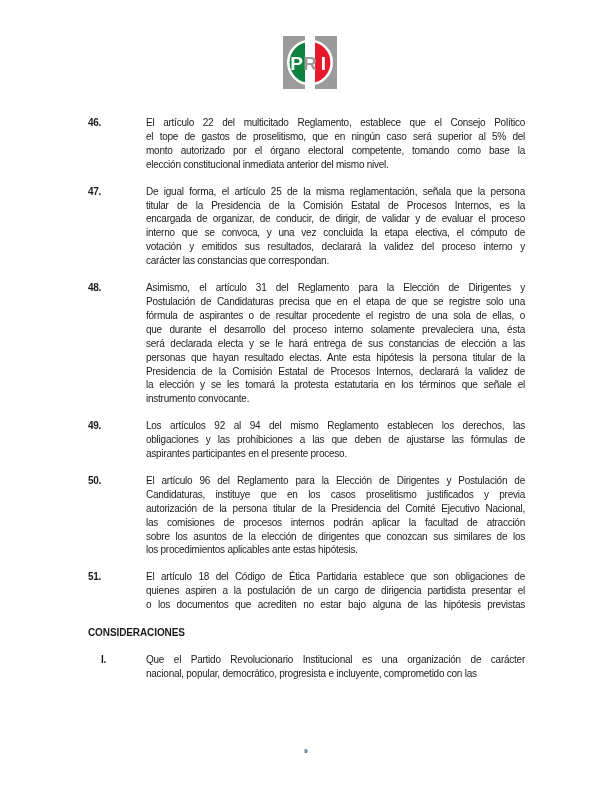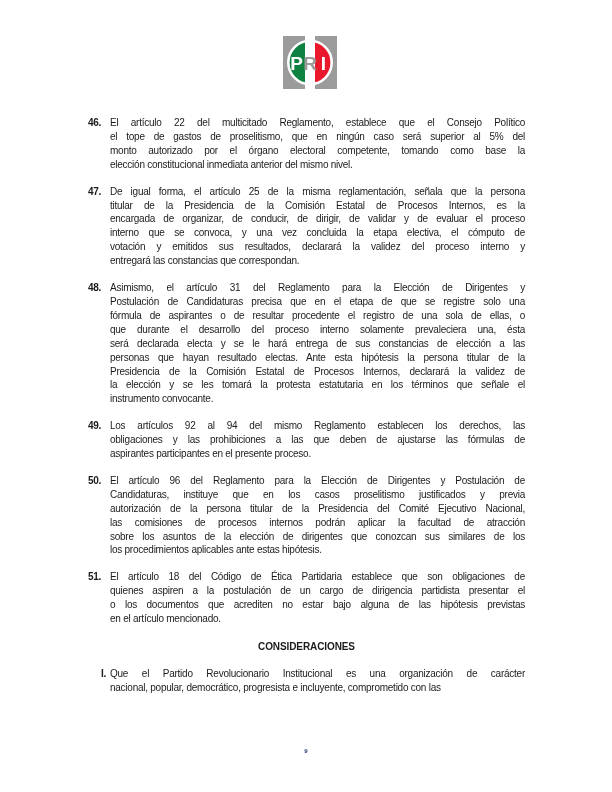--- a/index.html
+++ b/index.html
@@ -36,26 +36,26 @@
   .para .num {
     flex: 0 0 22px;
     width: 22px;
     font-weight: 700;
   }
   .para.roman .num {
     text-align: right;
     box-sizing: border-box;
     padding-right: 4px;
   }
-  .para .ptext { flex: 1; min-width: 0; }
+  .para .ptext { flex: 1; min-width: 0; margin-left: 36px; }
   .pline { text-align: justify; text-align-last: justify; }
   .pline.last { text-align-last: left; }
   .section-heading {
     font-weight: 700;
-    text-align: center;
+    text-align: left;
     font-size: 10px;
     letter-spacing: -0.1px;
     margin: 14px 0 13px 0;
   }
   .page-number {
     position: absolute;
     left: 0;
     right: 0;
     top: 748px;
     text-align: center;
@@ -107,21 +107,21 @@
           </div>
         </div>
         <div class="para">
           <span class="num">47.</span>
           <div class="ptext">
             <div class="pline">De igual forma, el artículo 25 de la misma reglamentación, señala que la persona</div>
             <div class="pline">titular de la Presidencia de la Comisión Estatal de Procesos Internos, es la</div>
             <div class="pline">encargada de organizar, de conducir, de dirigir, de validar y de evaluar el proceso</div>
             <div class="pline">interno que se convoca, y una vez concluida la etapa electiva, el cómputo de</div>
             <div class="pline">votación y emitidos sus resultados, declarará la validez del proceso interno y</div>
-            <div class="pline last">entregará las constancias que correspondan.</div>
+            <div class="pline last">carácter las constancias que correspondan.</div>
           </div>
         </div>
         <div class="para">
           <span class="num">48.</span>
           <div class="ptext">
             <div class="pline">Asimismo, el artículo 31 del Reglamento para la Elección de Dirigentes y</div>
             <div class="pline">Postulación de Candidaturas precisa que en el etapa de que se registre solo una</div>
             <div class="pline">fórmula de aspirantes o de resultar procedente el registro de una sola de ellas, o</div>
             <div class="pline">que durante el desarrollo del proceso interno solamente prevaleciera una, ésta</div>
             <div class="pline">será declarada electa y se le hará entrega de sus constancias de elección a las</div>
@@ -149,21 +149,20 @@
             <div class="pline">sobre los asuntos de la elección de dirigentes que conozcan sus similares de los</div>
             <div class="pline last">los procedimientos aplicables ante estas hipótesis.</div>
           </div>
         </div>
         <div class="para">
           <span class="num">51.</span>
           <div class="ptext">
             <div class="pline">El artículo 18 del Código de Ética Partidaria establece que son obligaciones de</div>
             <div class="pline">quienes aspiren a la postulación de un cargo de dirigencia partidista presentar el</div>
             <div class="pline">o los documentos que acrediten no estar bajo alguna de las hipótesis previstas</div>
-            <div class="pline last">en el artículo mencionado.</div>
           </div>
         </div>
       </div>
 
     <div class="section-heading">CONSIDERACIONES</div>
 
     <div id="consideraciones-list">
         <div class="para roman">
           <span class="num">I.</span>
           <div class="ptext">

